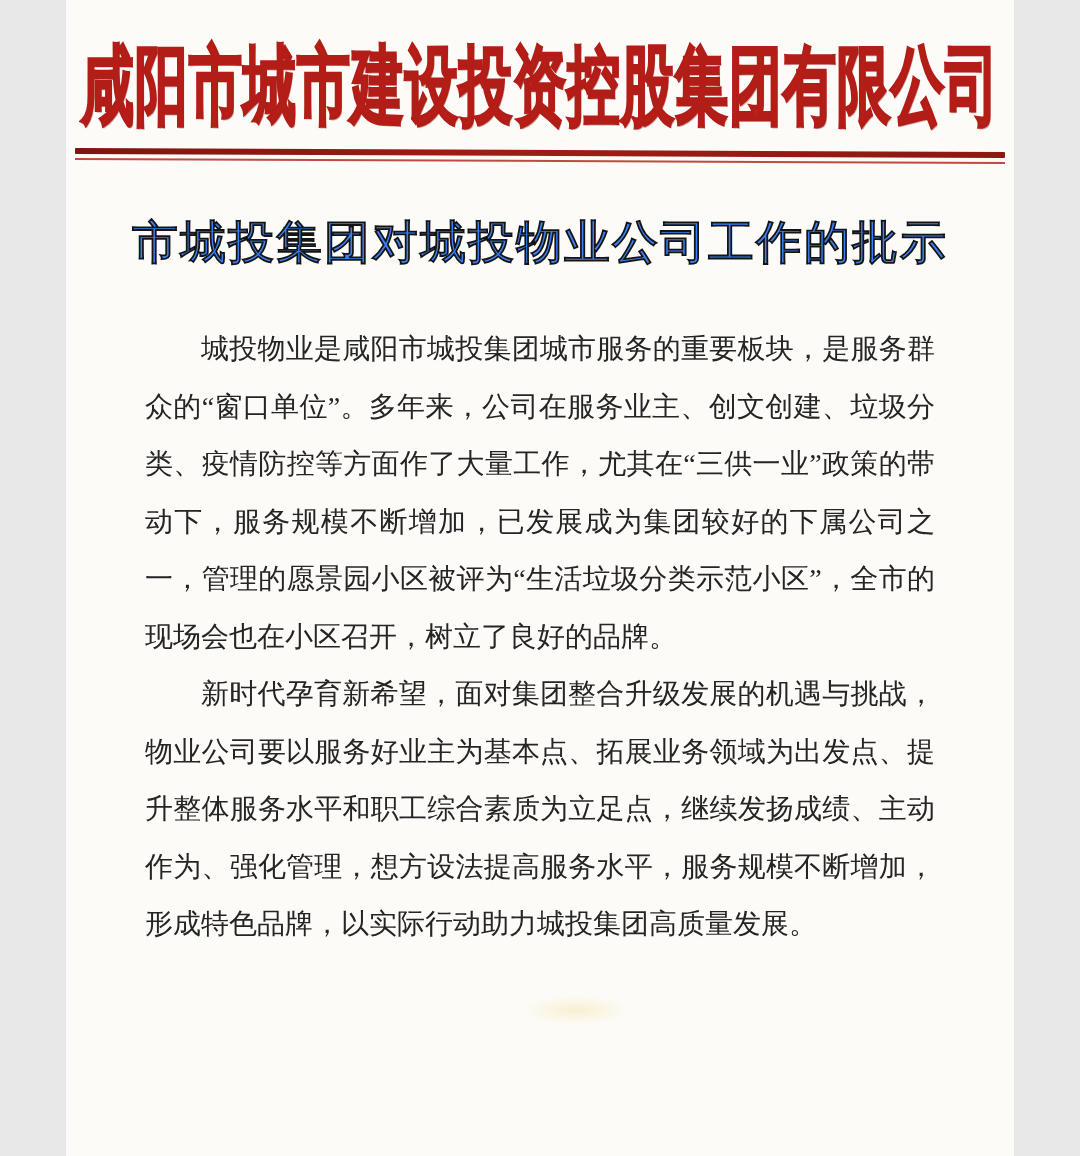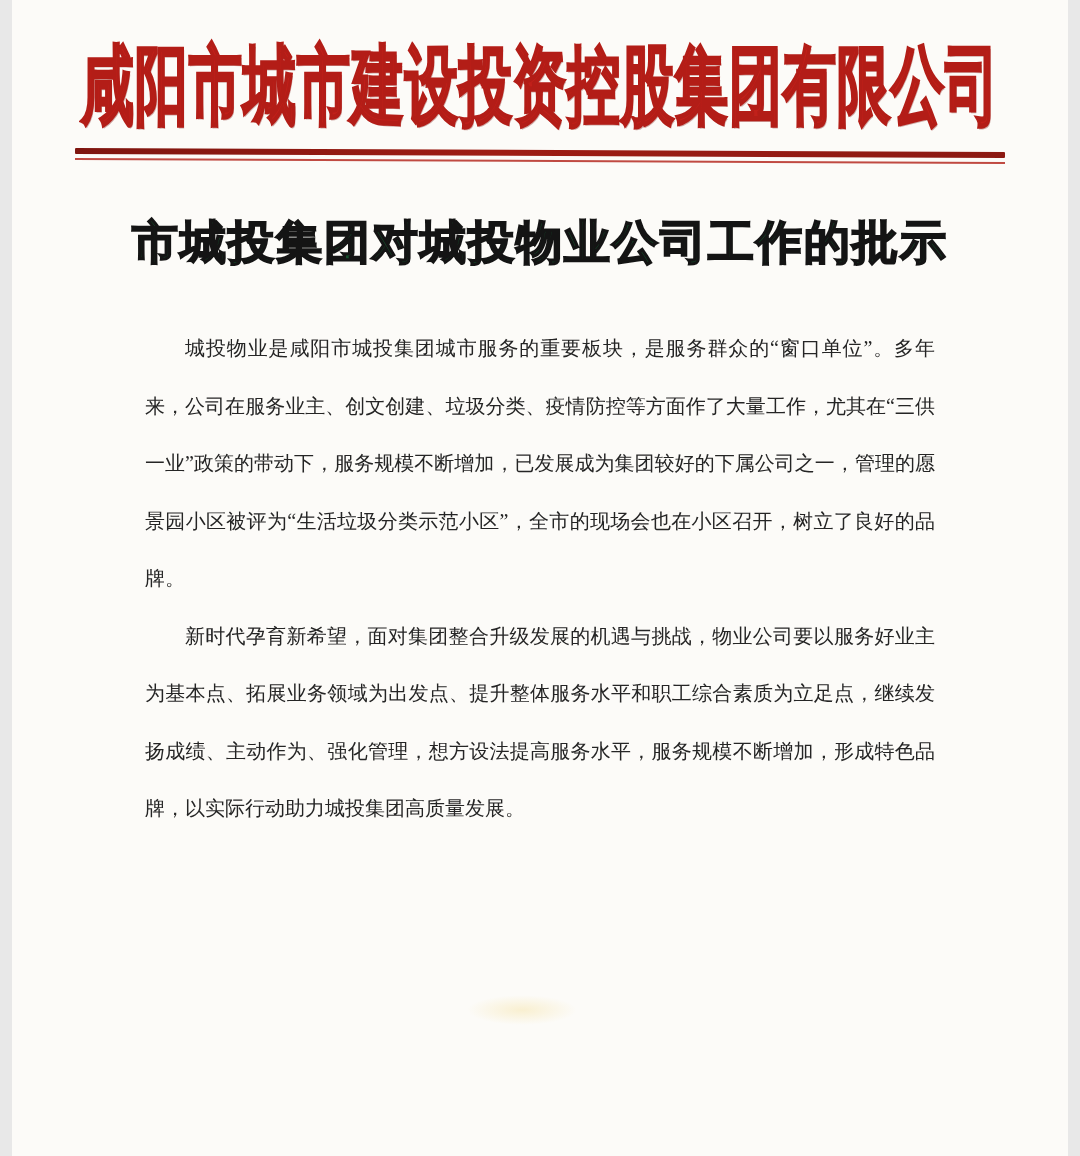--- a/index.html
+++ b/index.html
@@ -3,21 +3,21 @@
 <meta charset="utf-8">
 <style>
   * { margin: 0; padding: 0; box-sizing: border-box; }
 
   html, body {
     background: #e8e8e8;
   }
 
   .page {
     position: relative;
-    width: 1056px;
+    width: 948px;
     height: 1156px;
     margin: 0 auto;
     background: #fcfbf8;
     overflow: hidden;
     font-family: "Liberation Serif", "DejaVu Serif", serif;
   }
 
   
   .scan-smudge {
     position: absolute;
@@ -65,32 +65,32 @@
     margin-top: 4px;
     background: #c04a42;
   }
 
   
   .doc-title {
     margin-top: 50px;
     text-align: center;
     font-family: "Liberation Sans", "DejaVu Sans", sans-serif;
     font-size: 46px;
-    font-weight: 700;
+    font-weight: 400;
     letter-spacing: 2px;
-    color: #14532d;
+    color: #3b82f6;
     -webkit-text-stroke: 1.8px #141414;
     white-space: nowrap;
   }
 
   
   .doc-body {
     width: 790px;
     margin: 46px auto 0;
-    font-size: 20px;
+    font-size: 28px;
     line-height: 57.5px;
     color: #252525;
     text-align: justify;
     text-justify: inter-ideograph;
   }
 
   .doc-body p {
     text-indent: 2em;
     word-break: break-all;
   }

